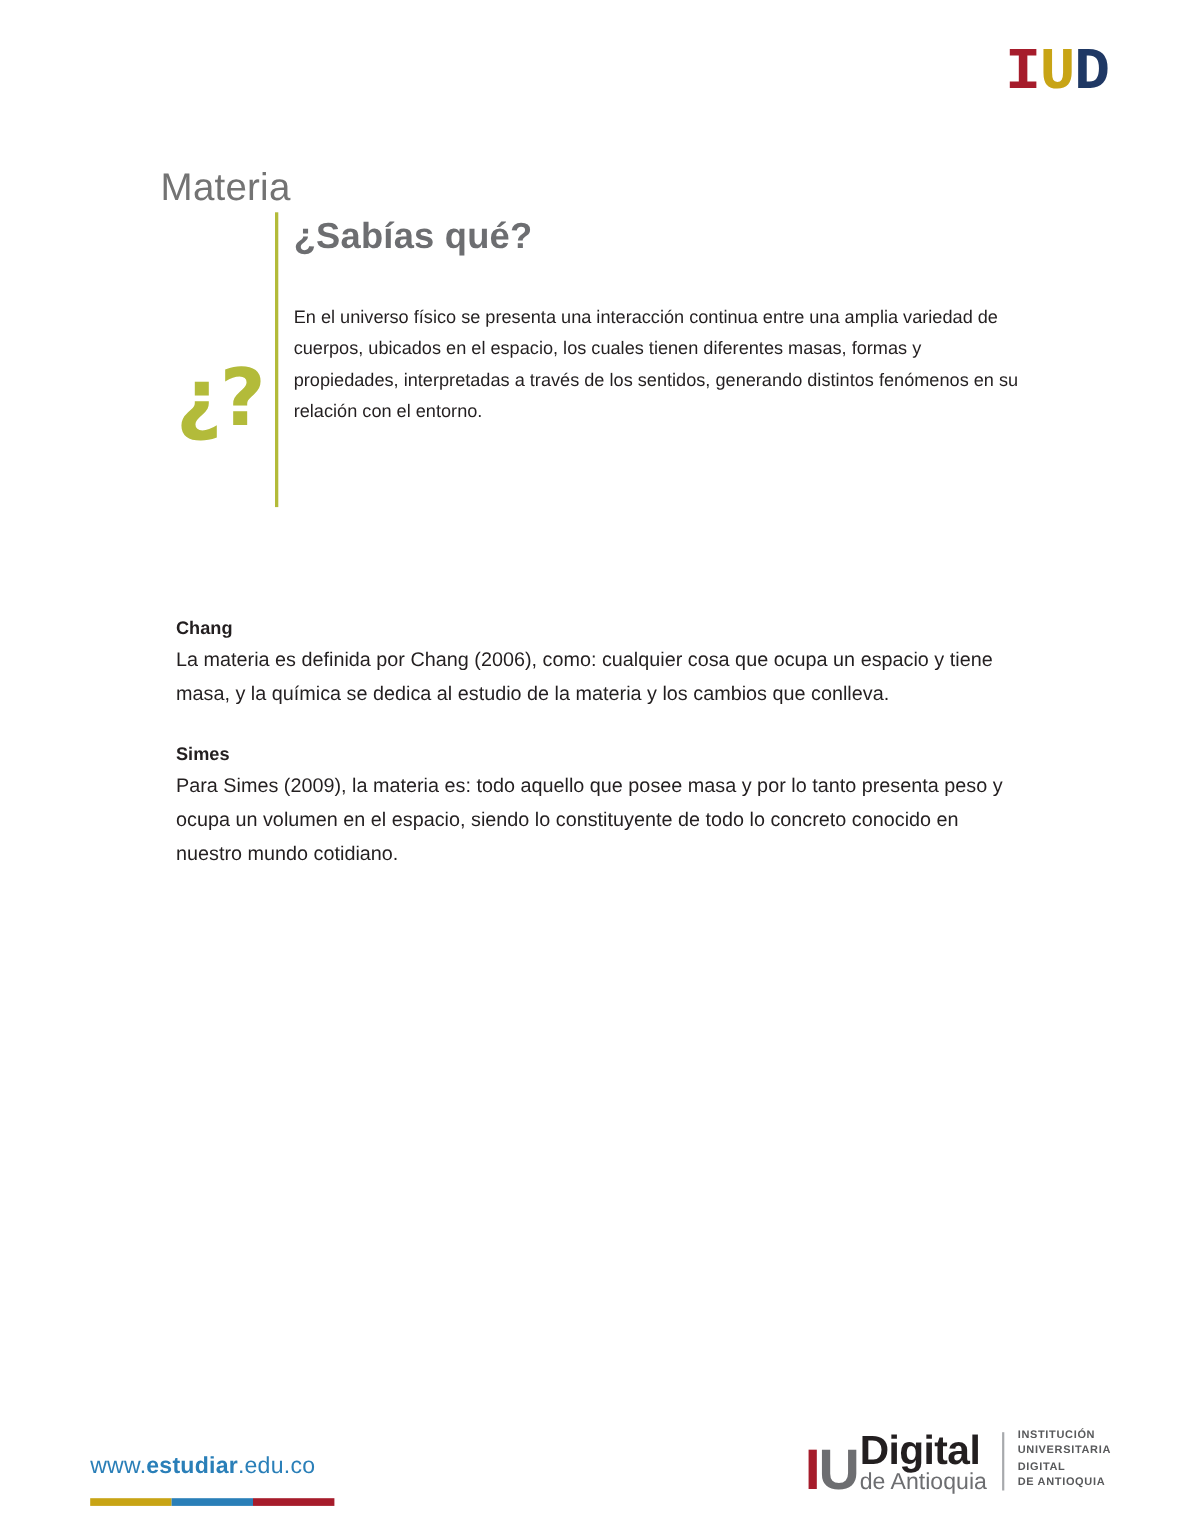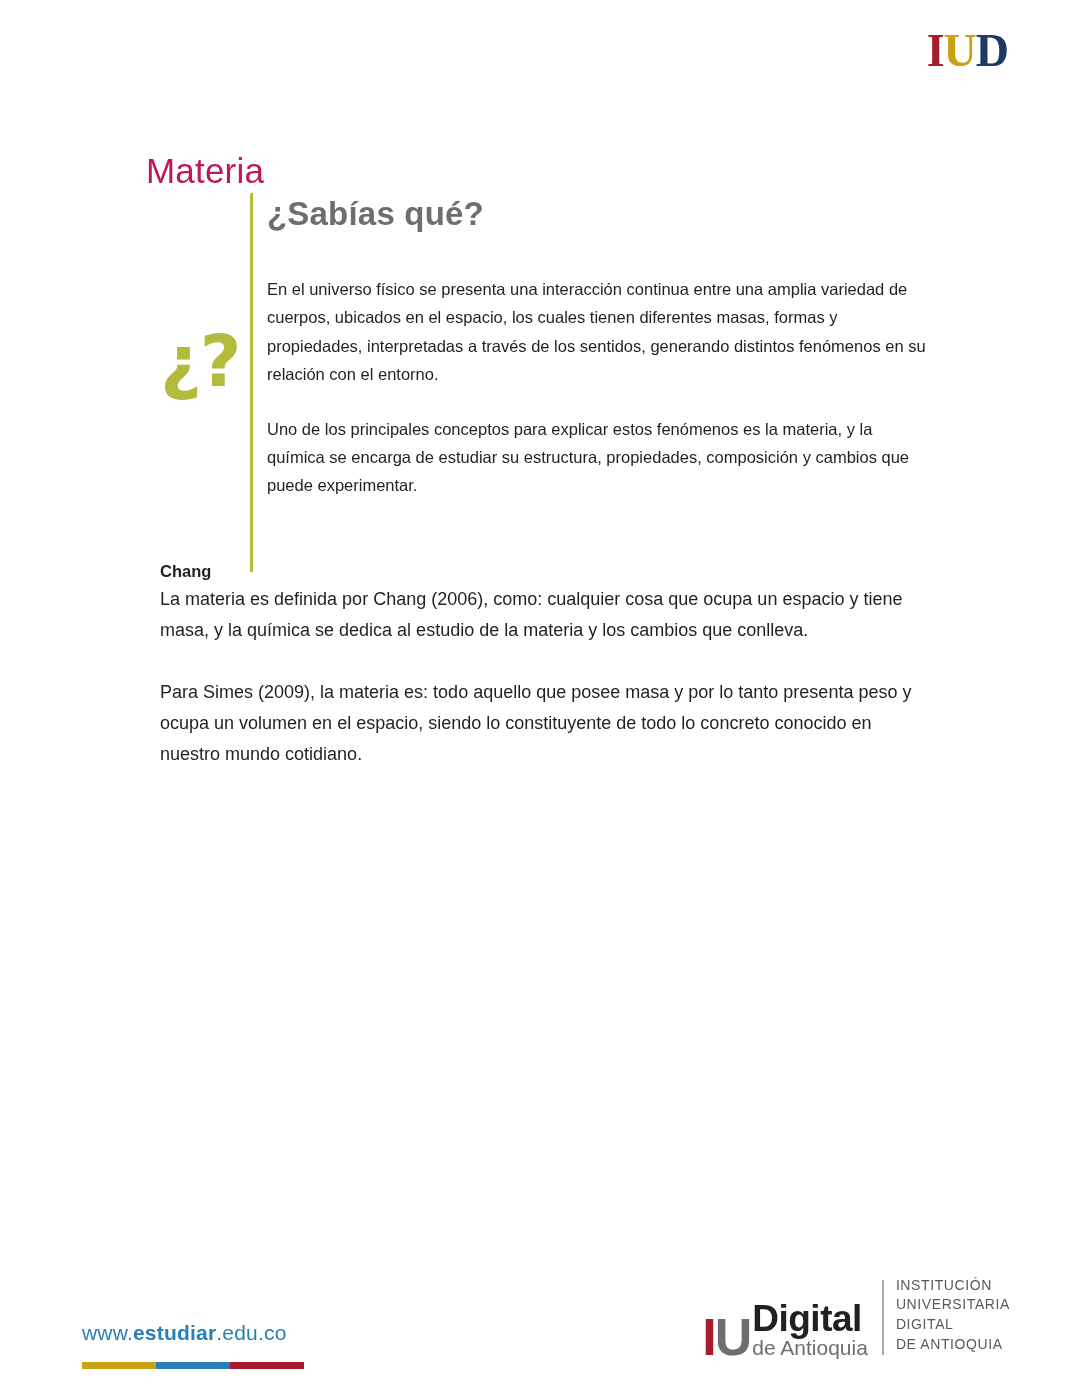--- a/index.html
+++ b/index.html
@@ -10,39 +10,39 @@
     background: #ffffff;
     font-family: "Liberation Sans", sans-serif;
     color: #231f20;
     position: relative;
     overflow: hidden;
   }
 
   
   .top-logo {
     position: absolute;
-    top: 28px;
+    top: 40px;
     right: 72px;
-    font-size: 46px;
+    font-size: 54px;
     font-weight: bold;
     letter-spacing: -1px;
     line-height: 1;
-    font-family: Liberation Serif, serif;
+    font-family: Liberation Mono, monospace;
   }
   .top-logo .l-i { color: #a61c2b; }
   .top-logo .l-u { color: #c8a415; }
   .top-logo .l-d { color: #1f3864; }
 
   
   .page-title {
     position: absolute;
     left: 146px;
     top: 128px;
     font-size: 35px;
-    color: #be185d;
+    color: #737373;
     font-weight: normal;
     letter-spacing: 0.2px;
   }
 
   
   .callout {
     position: absolute;
     left: 146px;
     top: 193px;
     width: 780px;
@@ -175,22 +175,22 @@
     line-height: 1.05;
     letter-spacing: 0px;
   }
   .fl-divider {
     width: 2px;
     background: #a7a9ac;
     align-self: stretch;
     margin: 4px 12px 4px 14px;
   }
   .fl-inst {
-    font-size: 14px;
-    font-weight: normal;
+    font-size: 10px;
+    font-weight: bold;
     color: #58595b;
     line-height: 1.42;
     letter-spacing: 0.6px;
     padding-bottom: 4px;
   }
 </style>
 </head>
 <body>
 
 <div class="top-logo">
@@ -201,30 +201,30 @@
 
 <section class="callout">
   <div class="callout-inner">
     <div class="callout-icon-col">
       <div class="q-mark">¿?</div>
     </div>
     <div class="callout-bar"></div>
     <div class="callout-text">
       <h2 class="callout-heading">¿Sabías qué?</h2>
       <p class="callout-p">En el universo físico se presenta una interacción continua entre una amplia variedad de cuerpos, ubicados en el espacio, los cuales tienen diferentes masas, formas y propiedades, interpretadas a través de los sentidos, generando distintos fenómenos en su relación con el entorno.</p>
-      <p class="callout-p">Uno de los principales conceptos para explicar estos fenómenos es la materia, y la química se encarga de estudiar su estructura, propiedades, composición y cambios que puede experimentar.</p>
       <div class="callout-spacer"></div>
     </div>
   </div>
 </section>
 
 <section class="body-sections">
   <h3 class="sec-title">Chang</h3>
   <p class="sec-body">La materia es definida por Chang (2006), como: cualquier cosa que ocupa un espacio y tiene masa, y la química se dedica al estudio de la materia y los cambios que conlleva.</p>
 
+  <h3 class="sec-title">Simes</h3>
   <p class="sec-body">Para Simes (2009), la materia es: todo aquello que posee masa y por lo tanto presenta peso y ocupa un volumen en el espacio, siendo lo constituyente de todo lo concreto conocido en nuestro mundo cotidiano.</p>
 </section>
 
 <div class="footer-url">
   <span>www.</span><span class="bold">estudiar</span><span>.edu.co</span>
 </div>
 
 <div class="footer-bars">
   <span style="background:#c8a415"></span>
   <span style="background:#2a7fb8"></span>

